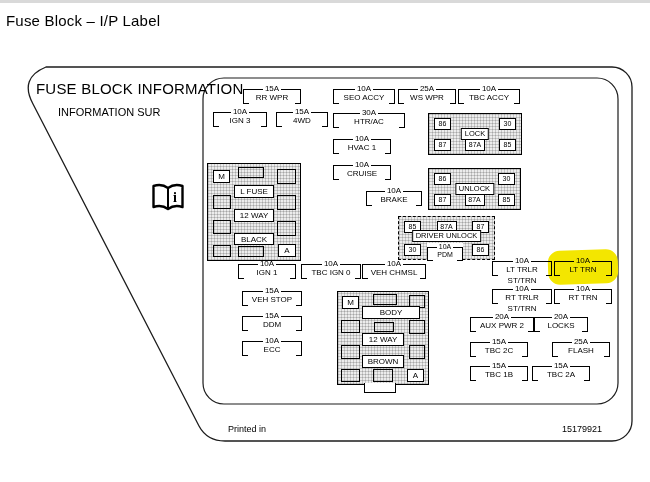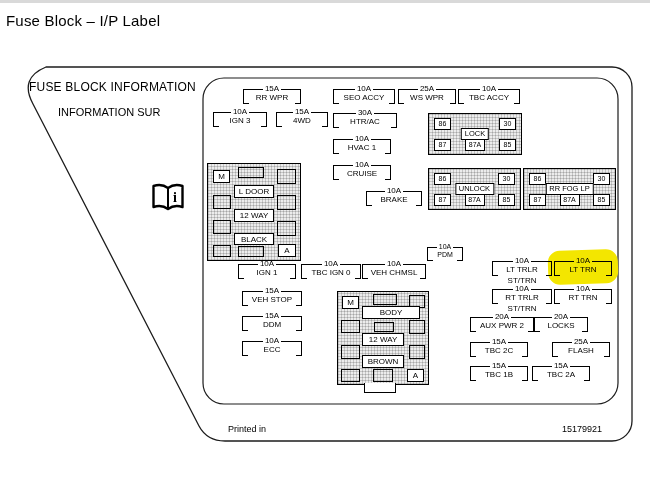--- a/index.html
+++ b/index.html
@@ -3,21 +3,21 @@
 <meta charset="utf-8">
 <style>
   html,body { margin:0; padding:0; background:#fff; }
   .screen { position:relative; width:650px; height:482px; background:#ffffff; overflow:hidden;
             font-family:"Liberation Sans", sans-serif; color:#000; }
   .top-rule { position:absolute; left:0; top:0; width:650px; height:3px; background:#d9d9d9; }
   .page-title { position:absolute; left:6px; top:12px; font-size:15px; font-weight:normal; letter-spacing:.2px; }
 
   .outline-svg { position:absolute; left:0; top:0; z-index:0; pointer-events:none; }
 
-  .hdr-en { position:absolute; left:29px; top:80px; font-size:12px; letter-spacing:.2px; white-space:nowrap; }
+  .hdr-en { position:absolute; left:36px; top:80px; font-size:15px; letter-spacing:.2px; white-space:nowrap; }
   .hdr-fr { position:absolute; left:58px; top:106px; width:140px; font-size:11px; line-height:12px; }
   .book { position:absolute; left:151px; top:183px; }
   .printed-in { position:absolute; left:228px; top:424px; font-size:9px; }
   .part-no { position:absolute; left:562px; top:424px; font-size:9px; }
 
   
   .fuse { position:absolute; font-size:8px; line-height:9px; text-align:center; z-index:2; }
   .fuse .amp { display:flex; align-items:center; gap:2px; white-space:nowrap; }
   .fuse .amp::before, .fuse .amp::after { content:""; flex:1 1 auto; height:0; border-top:1px solid #000; margin-top:1px; }
   .fuse .fbox { display:block; position:relative; padding:0 7px 2px; white-space:nowrap; }
@@ -105,21 +105,21 @@
   </div>
 
   <div class="fuse" style="left:213px;top:107px;width:54px">
     <span class="amp">10A</span>
     <span class="fbox">IGN 3</span>
   </div>
   <div class="fuse" style="left:276px;top:107px;width:52px">
     <span class="amp">15A</span>
     <span class="fbox">4WD</span>
   </div>
-  <div class="fuse" style="left:333px;top:108px;width:64px">
+  <div class="fuse" style="left:333px;top:108px;width:72px">
     <span class="amp">30A</span>
     <span class="fbox">HTR/AC</span>
   </div>
   <div class="fuse" style="left:333px;top:134px;width:58px">
     <span class="amp">10A</span>
     <span class="fbox">HVAC 1</span>
   </div>
   <div class="fuse" style="left:333px;top:160px;width:58px">
     <span class="amp">10A</span>
     <span class="fbox">CRUISE</span>
@@ -138,38 +138,38 @@
     <span class="pin p-br">85</span>
   </div>
   <div class="relay hatch" style="left:428px;top:113px;width:92px;height:40px">
     <span class="pin p-tl">86</span>
     <span class="pin p-tr">30</span>
     <span class="rlabel">LOCK</span>
     <span class="pin p-bl">87</span>
     <span class="pin p-bm">87A</span>
     <span class="pin p-br">85</span>
   </div>
-  <div class="relay hatch" style="left:523px;top:168px;width:91px;height:40px">
-    <span class="pin p-tl">86</span>
-    <span class="pin p-tr">30</span>
-    <span class="rlabel">RR FOG LP</span>
-    <span class="pin p-bl">87</span>
-    <span class="pin p-bm">87A</span>
-    <span class="pin p-br">85</span>
+  <div class="relay hatch dashed" style="left:398px;top:216px;width:95px;height:42px">
+    <span class="pin p-tl">85</span>
+    <span class="pin p-tm">87A</span>
+    <span class="pin p-tr">87</span>
+    <span class="rlabel at-top">DRIVER UNLOCK</span>
+    <span class="pin p-bl">30</span>
+    <span class="pin p-br">86</span>
   </div>
   <div class="fuse mini" style="left:427px;top:243px;width:36px">
     <span class="amp">10A</span>
     <span class="fbox">PDM</span>
   </div>
 
   <div class="conn hatch" style="left:207px;top:163px;width:92px;height:96px">
     <span class="cpin white" style="left:5px;top:6px;width:17px;height:13px;line-height:11px">M</span>
     <span class="cpin" style="left:30px;top:3px;width:26px;height:11px"></span>
     <span class="cpin" style="left:69px;top:5px;width:19px;height:15px"></span>
-    <span class="clabel" style="left:26px;top:21px;width:40px;height:13px">L DOOR</span>
+    <span class="clabel" style="left:26px;top:21px;width:40px;height:13px">L FUSE</span>
     <span class="cpin" style="left:5px;top:31px;width:18px;height:14px"></span>
     <span class="cpin" style="left:69px;top:31px;width:19px;height:15px"></span>
     <span class="clabel" style="left:26px;top:45px;width:40px;height:13px">12 WAY</span>
     <span class="cpin" style="left:5px;top:56px;width:18px;height:14px"></span>
     <span class="cpin" style="left:69px;top:57px;width:19px;height:15px"></span>
     <span class="clabel" style="left:26px;top:69px;width:40px;height:12px">BLACK</span>
     <span class="cpin" style="left:5px;top:81px;width:18px;height:12px"></span>
     <span class="cpin" style="left:30px;top:82px;width:26px;height:11px"></span>
     <span class="cpin white" style="left:70px;top:80px;width:18px;height:13px;line-height:11px">A</span>
   </div>

